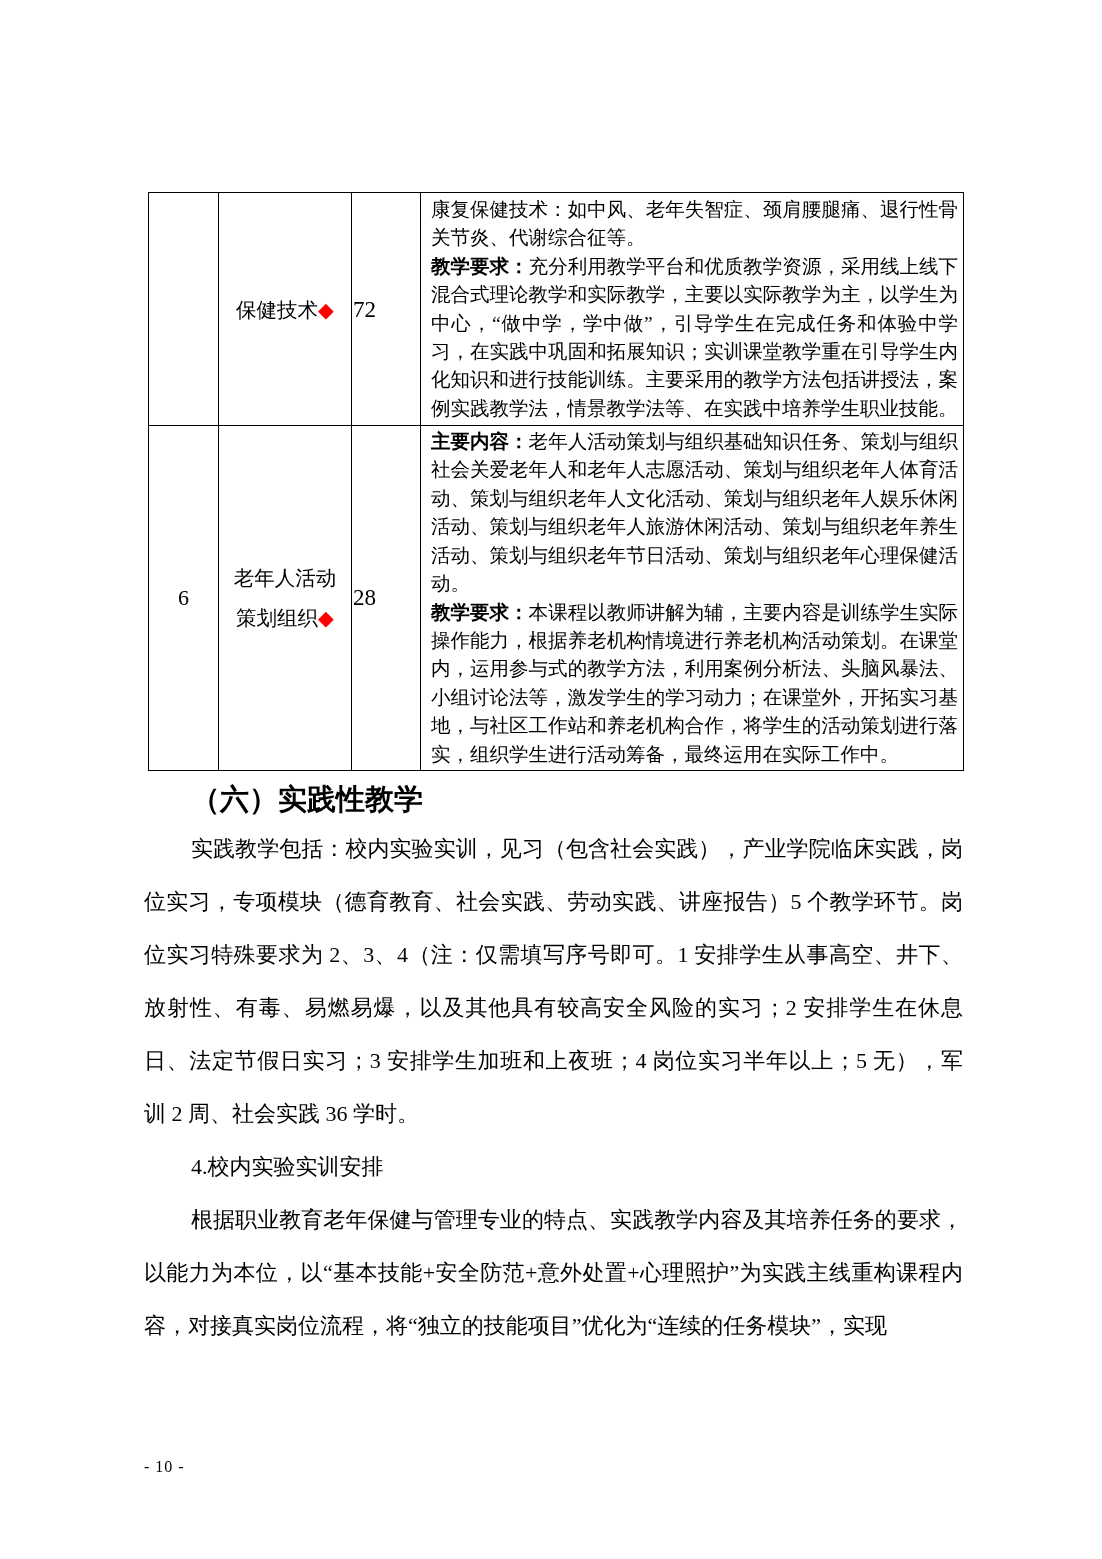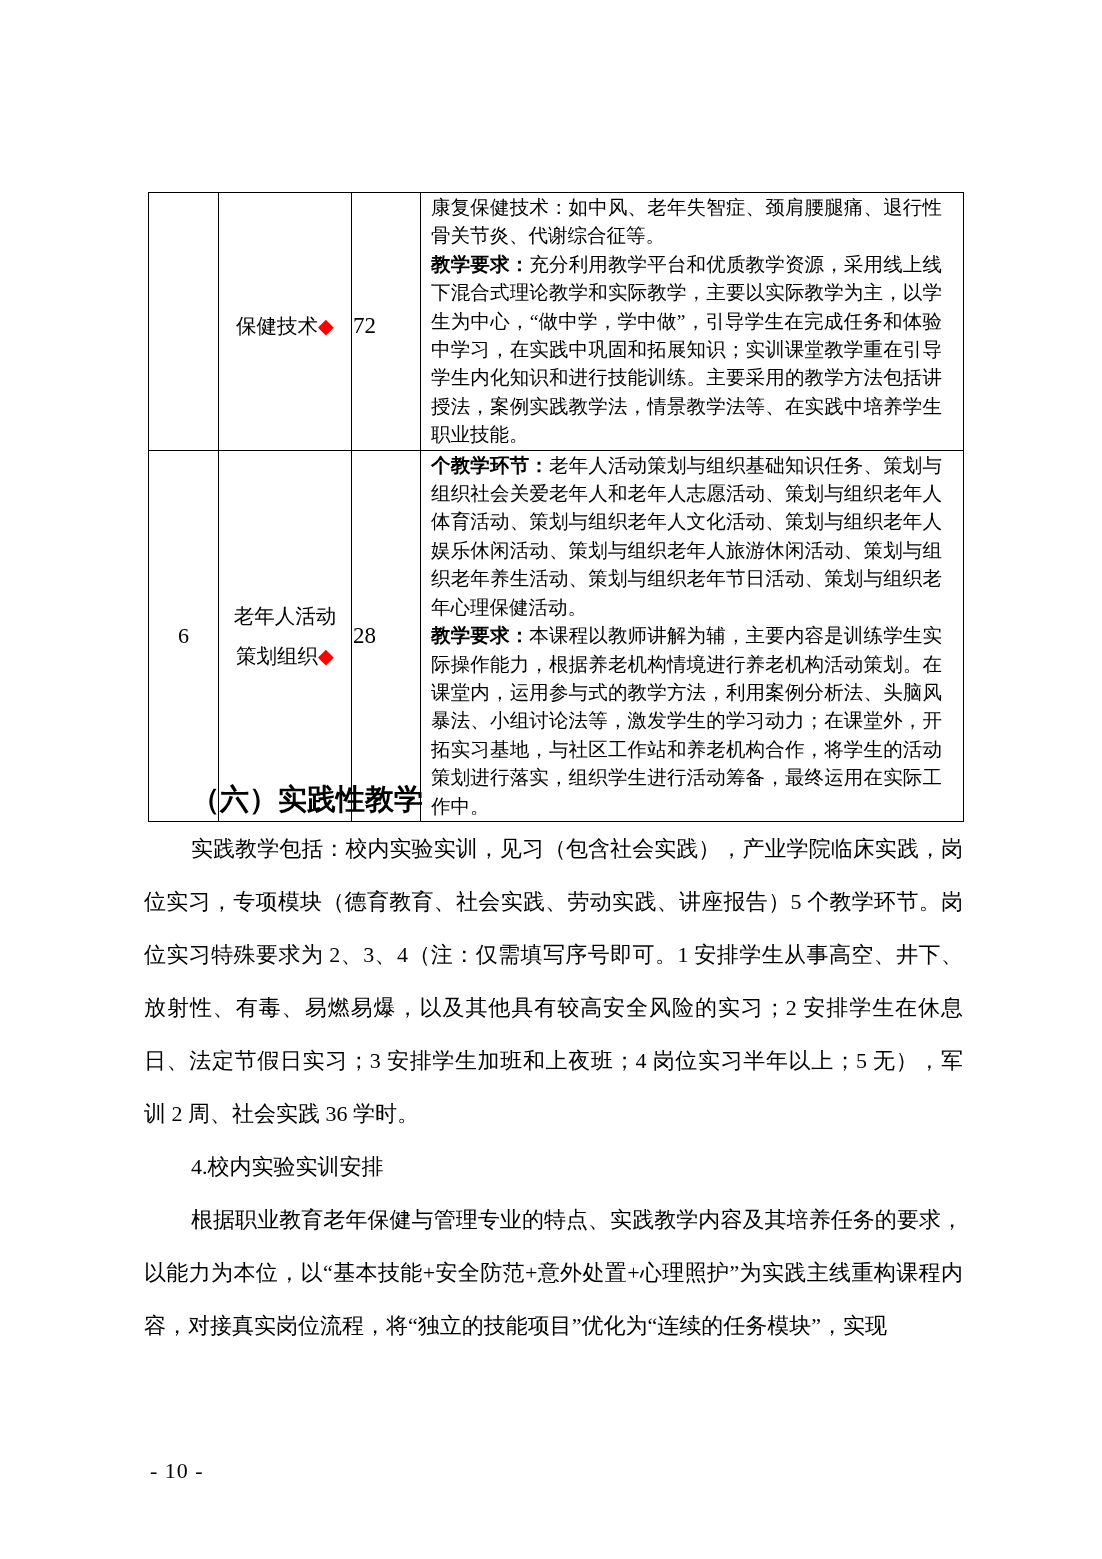--- a/index.html
+++ b/index.html
@@ -19,26 +19,26 @@
     border-collapse:collapse;
     table-layout:fixed;
   }
   .course-table td { border:1.6px solid #000; vertical-align:middle; }
   col.w1{width:70px} col.w2{width:133px} col.w3{width:69px} col.w4{width:543px}
   tr.row-a td { height:228px; }
   tr.row-b td { height:342px; }
   .c-idx   { text-align:center; font-size:22px; }
   .c-name  { text-align:center; font-size:20.5px; line-height:40px; }
   .c-hours { text-align:left; font-size:23px; }
-  .v-top   { vertical-align:top; padding-top:10px;border-radius:10px; }
+  .v-top   { vertical-align:top; padding-top:3px;border-radius:10px; }
   .c-content {
     vertical-align:top;
     font-size:19.5px;
     line-height:28.4px;
-    padding:1px 21px 0 10px;
+    padding:1px 5px 0 10px;
     text-align:justify;
   }
   .c-content .seg { margin:0; }
   .c-content b { font-weight:bold; }
   .diamond { color:#ff0000; }
   
   .body-text {
     position:absolute; left:144px; top:766px; width:819px;
   }
   .sec-heading {
@@ -49,22 +49,22 @@
   }
   .para {
     margin:0;
     font-size:22px;
     line-height:53px;
     text-align:justify;
     text-indent:47px;
   }
   
   .footer {
-    position:absolute; left:150px; top:1458px;
-    font-size:22px;
+    position:absolute; left:144px; top:1458px;
+    font-size:16px;
     letter-spacing:1px;
     text-align:right;
   }
 </style>
 </head>
 <body>
 
 <div class="page">
 
   <table class="course-table">
@@ -87,21 +87,21 @@
         </td>
       </tr>
       <tr class="row-b">
         <td class="c-idx">6</td>
         <td class="c-name">
           <div><span>老年人活动</span></div>
           <div><span>策划组织</span><span class="diamond">◆</span></div>
         </td>
         <td class="c-hours">28</td>
         <td class="c-content">
-          <div class="seg"><b>个教学环节：</b><span>老年人活动策划与组织基础知识任务、策划与组织社会关爱老年人和老年人志愿活动、策划与组织老年人体育活动、策划与组织老年人文化活动、策划与组织老年人娱乐休闲活动、策划与组织老年人旅游休闲活动、策划与组织老年养生活动、策划与组织老年节日活动、策划与组织老年心理保健活动。</span></div>
+          <div class="seg"><b>主要内容：</b><span>老年人活动策划与组织基础知识任务、策划与组织社会关爱老年人和老年人志愿活动、策划与组织老年人体育活动、策划与组织老年人文化活动、策划与组织老年人娱乐休闲活动、策划与组织老年人旅游休闲活动、策划与组织老年养生活动、策划与组织老年节日活动、策划与组织老年心理保健活动。</span></div>
           <div class="seg"><b>教学要求：</b><span>本课程以教师讲解为辅，主要内容是训练学生实际操作能力，根据养老机构情境进行养老机构活动策划。在课堂内，运用参与式的教学方法，利用案例分析法、头脑风暴法、小组讨论法等，激发学生的学习动力；在课堂外，开拓实习基地，与社区工作站和养老机构合作，将学生的活动策划进行落实，组织学生进行活动筹备，最终运用在实际工作中。</span></div>
         </td>
       </tr>
     </tbody>
   </table>
 
   <div class="body-text">
     <h3 class="sec-heading">（六）实践性教学</h3>
     <p class="para">实践教学包括：校内实验实训，见习（包含社会实践），产业学院临床实践，岗位实习，专项模块（德育教育、社会实践、劳动实践、讲座报告）5 个教学环节。岗位实习特殊要求为 2、3、4（注：仅需填写序号即可。1 安排学生从事高空、井下、放射性、有毒、易燃易爆，以及其他具有较高安全风险的实习；2 安排学生在休息日、法定节假日实习；3 安排学生加班和上夜班；4 岗位实习半年以上；5 无），军训 2 周、社会实践 36 学时。</p>
     <p class="para">4.校内实验实训安排</p>

